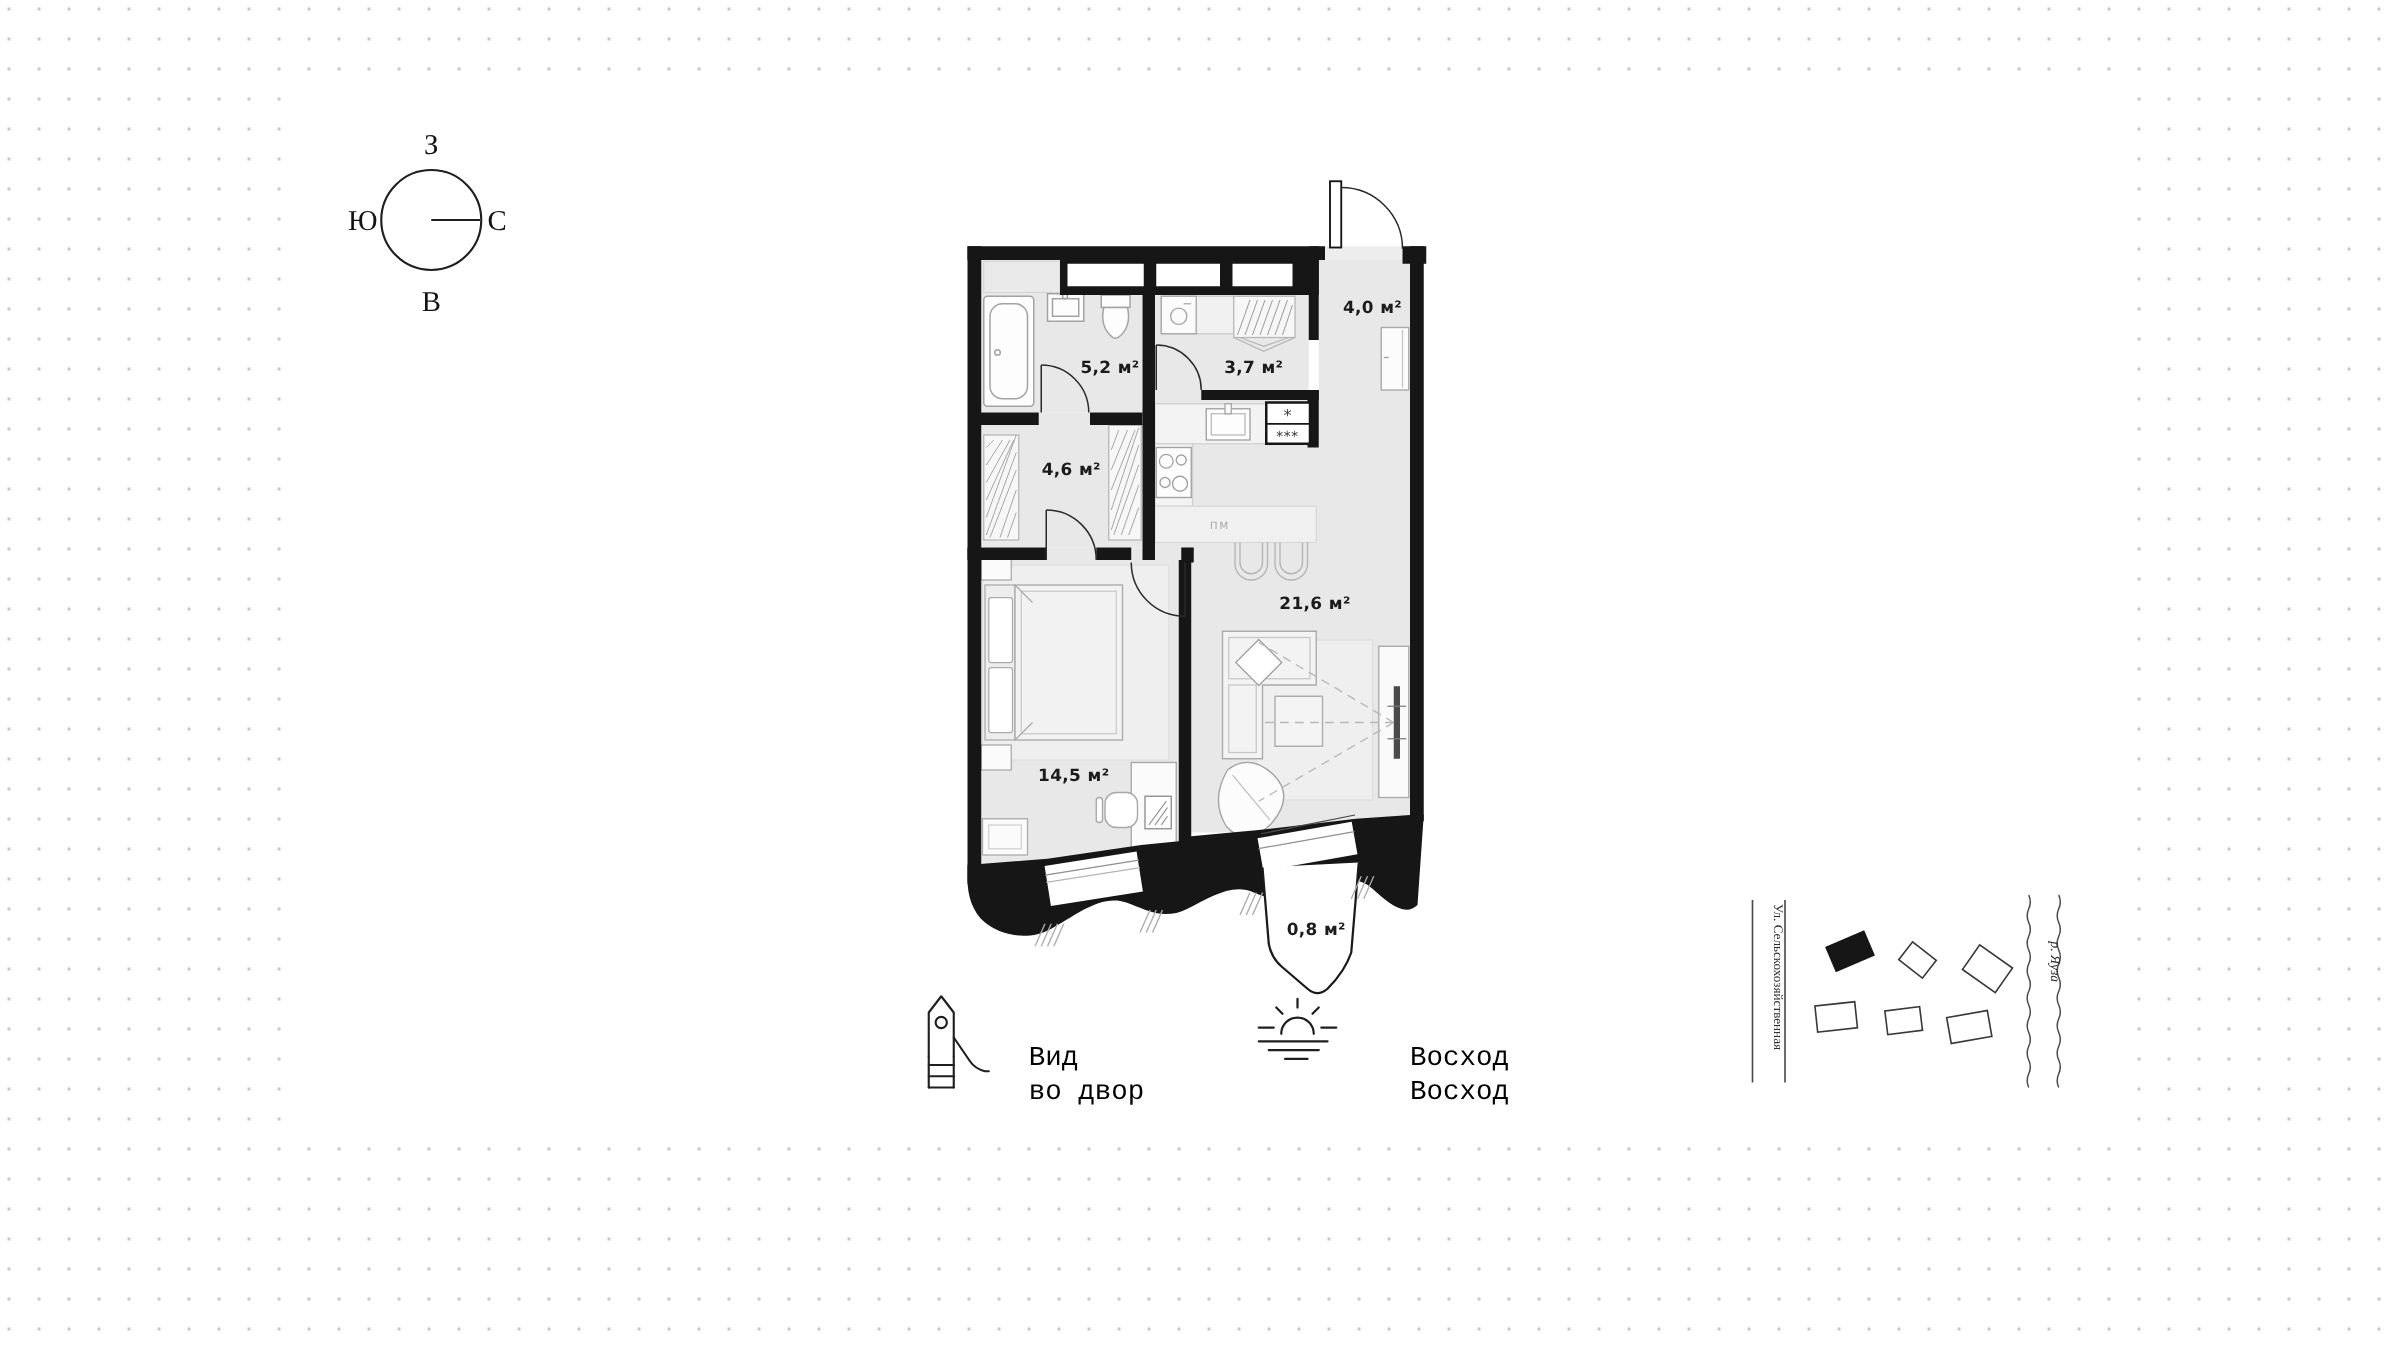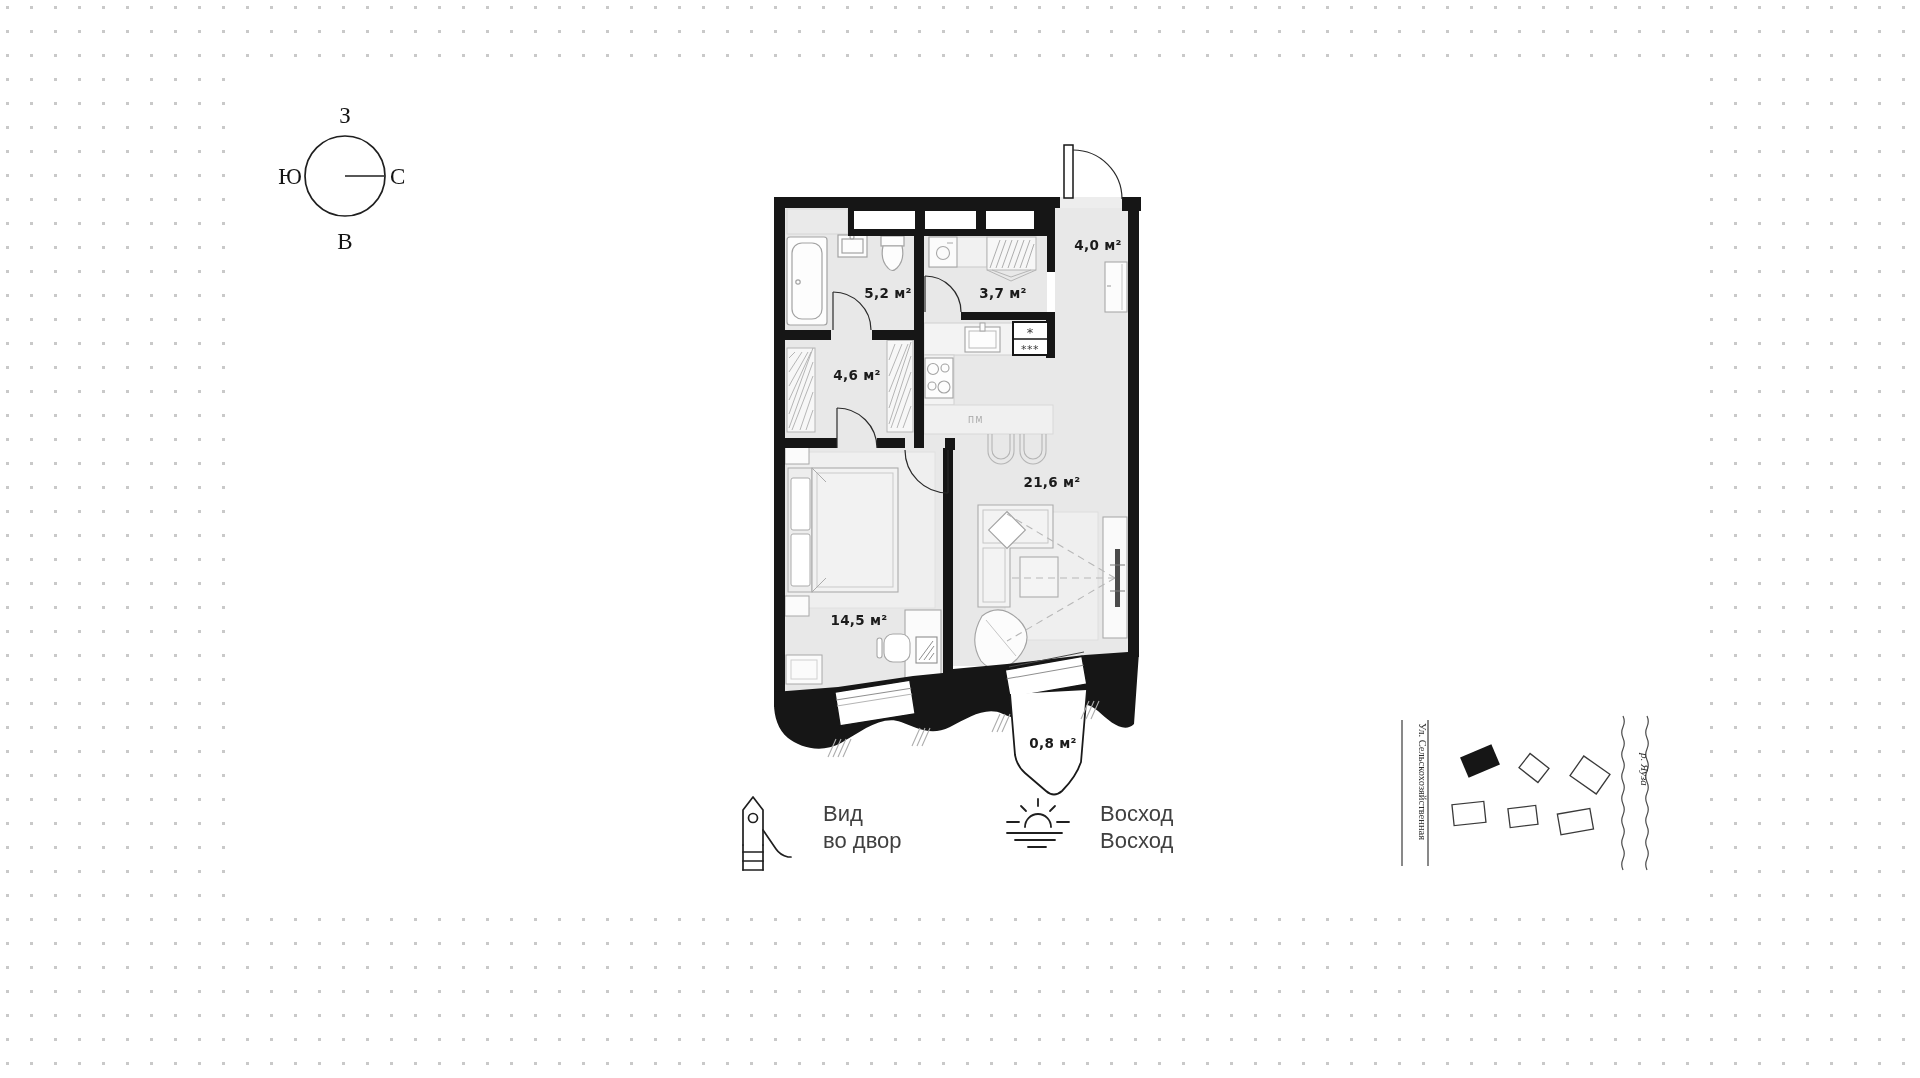--- a/index.html
+++ b/index.html
@@ -15,22 +15,22 @@
     background-size:24px 24px;
     background-position:6px 6px;
   }
   
   .canvas{
     position:absolute;left:234px;top:66px;width:1456px;height:849px;
     background:#ffffff;
   }
   .abs{position:absolute;}
   .legend-text{
-    font-family:Liberation Sans, sans-serif;
-    font-size:22px;line-height:27px;color:#404040;white-space:nowrap;
+    font-family:Liberation Mono, monospace;
+    font-size:22px;line-height:27px;color:#000000;white-space:nowrap;margin-top:33px;
   }
   svg text{user-select:none;}
   .area-label{
     font-family:"DejaVu Sans",sans-serif;font-weight:bold;
     font-size:13.5px;fill:#1b1b1b;letter-spacing:.3px;
   }
   .serif-label{font-family:"Liberation Serif",serif;fill:#141414;}
 </style>
 </head>
 <body>
@@ -275,21 +275,21 @@
   <g fill="none" stroke="#1f1f1f" stroke-width="1.8" stroke-linecap="round">
     <path d="M1025,827 A13,13 0 1 1 1051,827"></path>
     <path d="M1038,799 V806"></path>
     <path d="M1021,806 L1026,811 M1055,806 L1050,811"></path>
     <path d="M1007,822 H1019 M1057,822 H1069"></path>
     <path d="M1007,833 H1062"></path>
     <path d="M1015,840 H1055"></path>
     <path d="M1028,847 H1046"></path>
   </g>
 </svg>
-<div class="abs legend-text" style="left:1100px;top:800px;">
+<div class="abs legend-text" style="left:1128px;top:800px;">
   <div>Восход</div>
   <div>Восход</div>
 </div>
 
 <svg class="abs" style="left:1390px;top:700px;" width="290" height="180" viewBox="1390 700 290 180">
   <g stroke="#4a4a4a" stroke-width="1.3">
     <line x1="1402" y1="720" x2="1402" y2="866"></line>
     <line x1="1428" y1="720" x2="1428" y2="866"></line>
   </g>
   <text transform="translate(1419,723) rotate(90)" font-family="Liberation Serif, serif" font-size="10.5" fill="#2e2e2e">Ул. Сельскохозяйственная</text>

